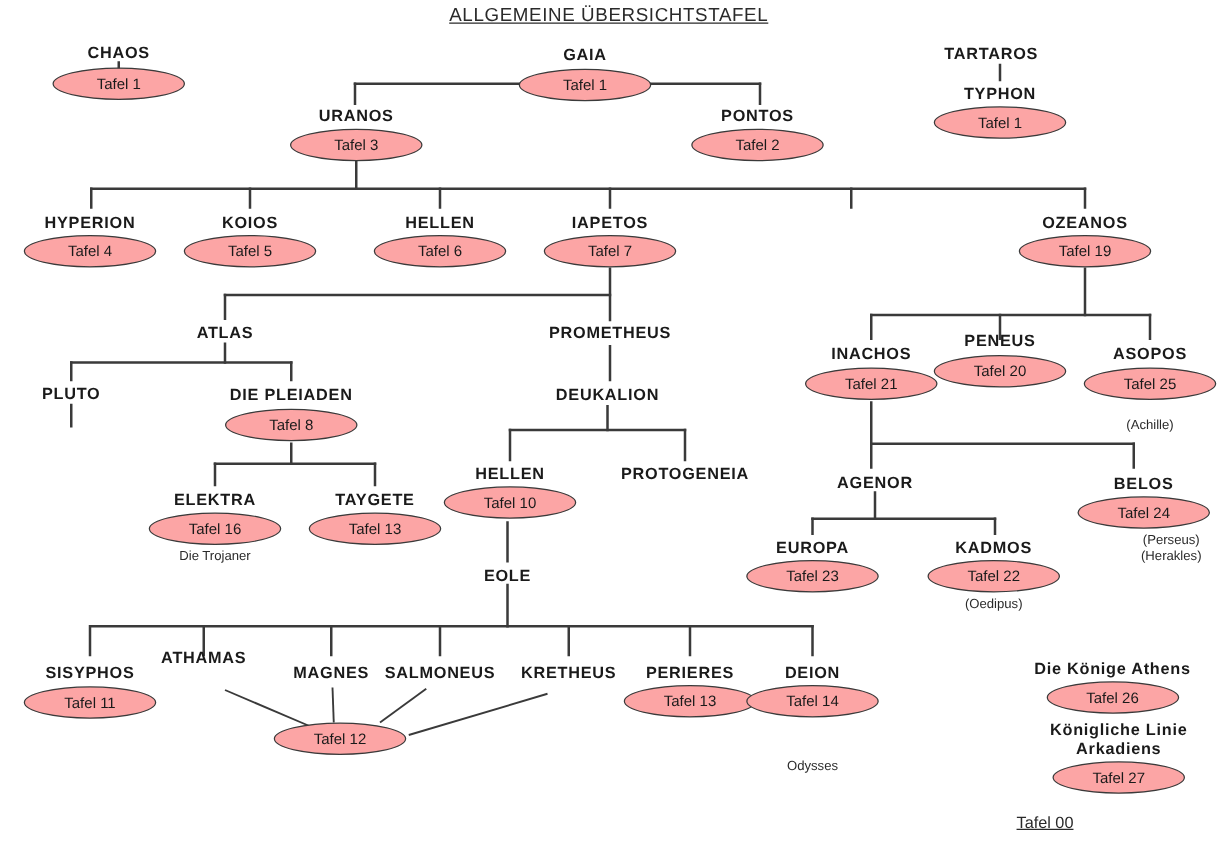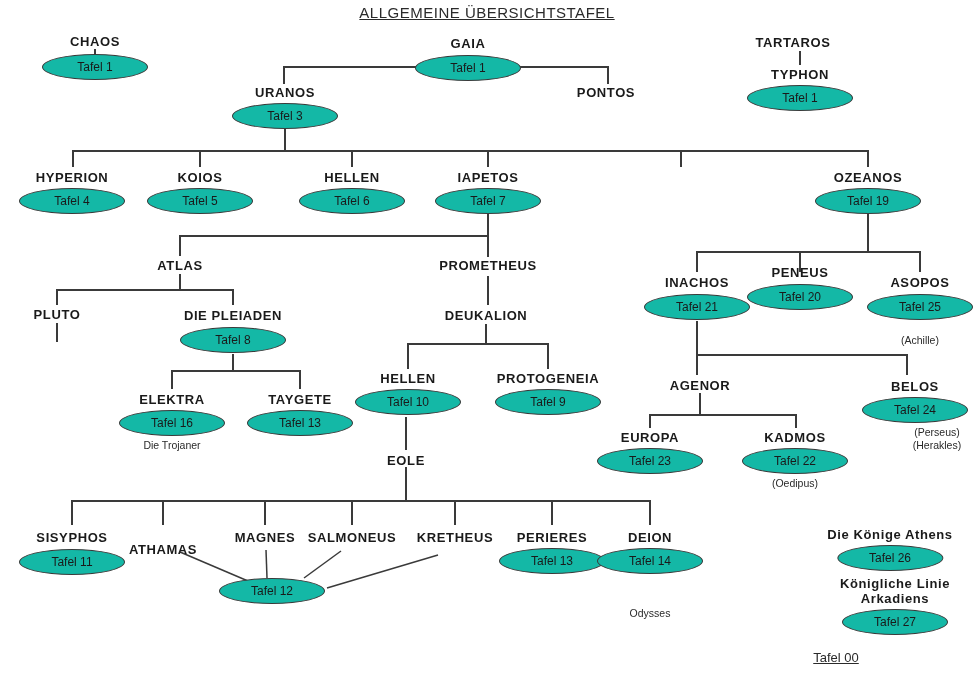--- a/index.html
+++ b/index.html
@@ -11,21 +11,21 @@
     position:absolute;transform:translateX(-50%);font-size:15px;letter-spacing:.5px;
     text-decoration:underline;white-space:nowrap;color:#2a2a2a;
   }
   .node{position:absolute;transform:translateX(-50%);display:flex;flex-direction:column;align-items:center;}
   .nm{font-weight:bold;font-size:13px;line-height:15px;letter-spacing:.6px;white-space:nowrap;margin-bottom:3px;text-align:center;}
   .gap4 .nm{margin-bottom:4px;}
   .gap5 .nm{margin-bottom:5px;}
   .ell{
     width:106px;height:26px;border:1.5px solid #3a3a3a;border-radius:50%;
     display:flex;align-items:center;justify-content:center;
-    font-size:12px;line-height:12px;background:#14b8a6;white-space:nowrap;box-sizing:border-box;
+    font-size:12px;line-height:12px;background:#fca5a5;white-space:nowrap;box-sizing:border-box;
   }
   .note{font-size:10.5px;line-height:13px;margin-top:3px;white-space:nowrap;text-align:center;color:#2a2a2a;}
   .h,.v{position:absolute;background:#3a3a3a;}
   .h{height:2px;}
   .v{width:2px;}
   .footer-ref{
     position:absolute;transform:translateX(-50%);font-size:13px;
     text-decoration:underline;white-space:nowrap;color:#2a2a2a;
   }
   svg.diag{position:absolute;left:0;top:0;pointer-events:none;}
@@ -118,20 +118,21 @@
     <div class="ell">Tafel 1</div>
   </div>
 
   <div class="node" style="left:285px;top:85px">
     <div class="nm">URANOS</div>
     <div class="ell">Tafel 3</div>
   </div>
 
   <div class="node" style="left:606px;top:85px">
     <div class="nm">PONTOS</div>
+    <div class="ell">Tafel 2</div>
   </div>
 
   <div class="node" style="left:72px;top:170px">
     <div class="nm">HYPERION</div>
     <div class="ell">Tafel 4</div>
   </div>
 
   <div class="node" style="left:200px;top:170px">
     <div class="nm">KOIOS</div>
     <div class="ell">Tafel 5</div>
@@ -186,21 +187,20 @@
     <div class="nm">DEUKALION</div>
   </div>
 
   <div class="node" style="left:408px;top:371px">
     <div class="nm">HELLEN</div>
     <div class="ell">Tafel 10</div>
   </div>
 
   <div class="node" style="left:548px;top:371px">
     <div class="nm">PROTOGENEIA</div>
-    <div class="ell">Tafel 9</div>
   </div>
 
   <div class="node" style="left:406px;top:453px">
     <div class="nm">EOLE</div>
   </div>
 
   <div class="node gap4" style="left:697px;top:275px">
     <div class="nm">INACHOS</div>
     <div class="ell">Tafel 21</div>
   </div>
@@ -238,21 +238,21 @@
     <div class="nm">KADMOS</div>
     <div class="ell">Tafel 22</div>
     <div class="note">(Oedipus)</div>
   </div>
 
   <div class="node gap4" style="left:72px;top:530px">
     <div class="nm">SISYPHOS</div>
     <div class="ell">Tafel 11</div>
   </div>
 
-  <div class="node" style="left:163px;top:542px">
+  <div class="node" style="left:163px;top:518px">
     <div class="nm">ATHAMAS</div>
   </div>
 
   <div class="node" style="left:265px;top:530px">
     <div class="nm">MAGNES</div>
   </div>
 
   <div class="node" style="left:352px;top:530px">
     <div class="nm">SALMONEUS</div>
   </div>

